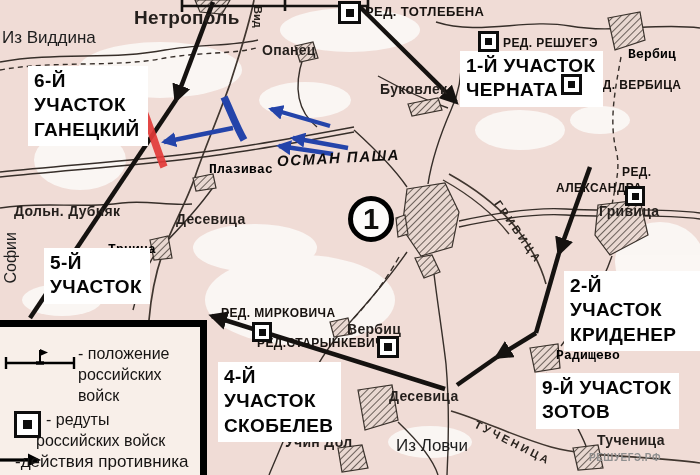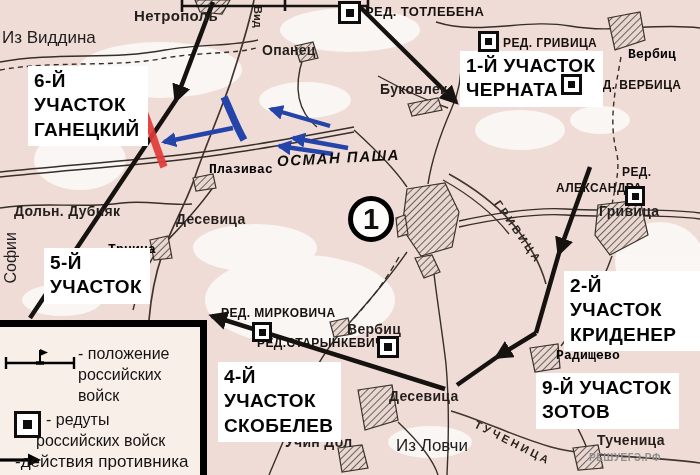--- a/index.html
+++ b/index.html
@@ -129,34 +129,34 @@
     <g fill="none" stroke="var(--enemy-blue,#2444aa)" stroke-width="4.4">
       <path d="M224,97 C231,112 236,126 244,140" stroke-width="7.5"></path>
       <path d="M330,126 L271,109" marker-end="url(#abl)"></path>
       <path d="M348,148 L293,138" marker-end="url(#abl)"></path>
       <path d="M333,154 L279,146" marker-end="url(#abl)"></path>
       <path d="M233,128 L164,142" marker-end="url(#abl)"></path>
     </g>
   </svg>
 
   <div class="lbl route" style="left:2px;top:28px">Из Виддина</div>
-  <div class="lbl place" style="left:134px;top:7px;font-size:15px">Нетрополь</div>
+  <div class="lbl place" style="left:134px;top:7px;font-size:19px">Нетрополь</div>
   <div class="lbl vtext-down" style="left:252px;top:6px;font-size:11px;font-weight:bold;color:#2a241f">Вид</div>
   <div class="lbl place" style="left:262px;top:42px">Опанец</div>
   <div class="lbl place" style="left:380px;top:81px">Буковлек</div>
 
   <div class="sq" style="left:338px;top:1px;width:23px;height:23px">
       <i style="width:8px;height:8px"></i>
     </div>
   <div class="lbl red-lbl" style="left:365px;top:4px;font-size:13px">РЕД. ТОТЛЕБЕНА</div>
 
   <div class="sq" style="left:478px;top:31px;width:21px;height:21px">
       <i style="width:7px;height:7px"></i>
     </div>
-  <div class="lbl red-lbl" style="left:503px;top:36px">РЕД. ГРИВИЦА</div>
+  <div class="lbl red-lbl" style="left:503px;top:36px">РЕД. РЕШУЕГЭ</div>
 
   <div class="sector" style="left:460px;top:51px">
     <span>1-Й УЧАСТОК</span>
     <span>ЧЕРНАТА</span>
   </div>
   <div class="lbl place-sm" style="left:628px;top:47px">Вербиц</div>
   <div class="sq" style="left:561px;top:74px;width:21px;height:21px">
       <i style="width:7px;height:7px"></i>
     </div>
   <div class="lbl red-lbl" style="left:586px;top:78px">РЕД. ВЕРБИЦА</div>

